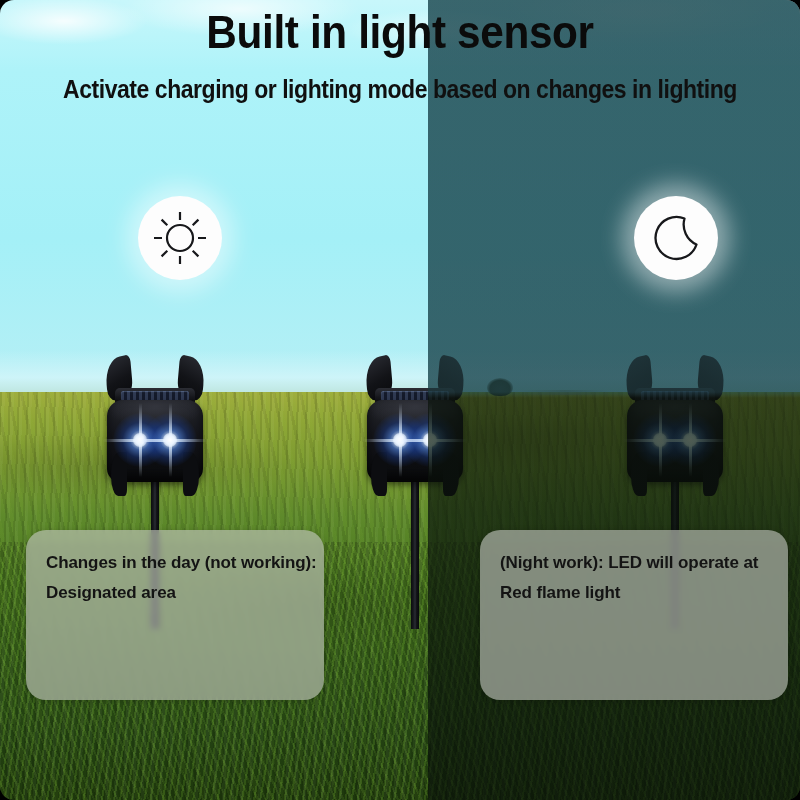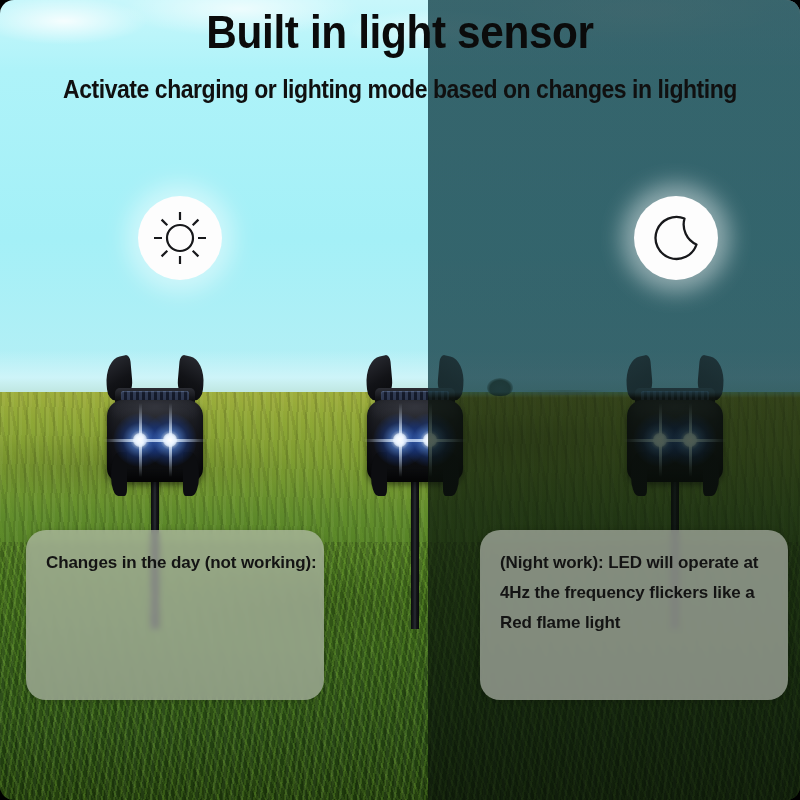--- a/index.html
+++ b/index.html
@@ -288,21 +288,21 @@
   </div>
 
   <div class="badge badge-moon">
     <svg width="54" height="54" viewBox="0 0 54 54">
       <path d="M35.5 7.5 A21 21 0 1 0 47.5 33.5 A22 22 0 0 1 35.5 7.5 Z" fill="none" stroke="#17181b" stroke-width="2.3" stroke-linejoin="round"></path>
     </svg>
   </div>
 
   <div class="panel-box box-left">
     <p>Changes in the day (not working):</p>
+    <p>Designated area</p>
   </div>
 
   <div class="panel-box box-right">
     <p>(Night work): LED will operate at</p>
-    <p>4Hz the frequency flickers like a</p>
     <p>Red flame light</p>
   </div>
 
 </div>
 
 </body></html>

